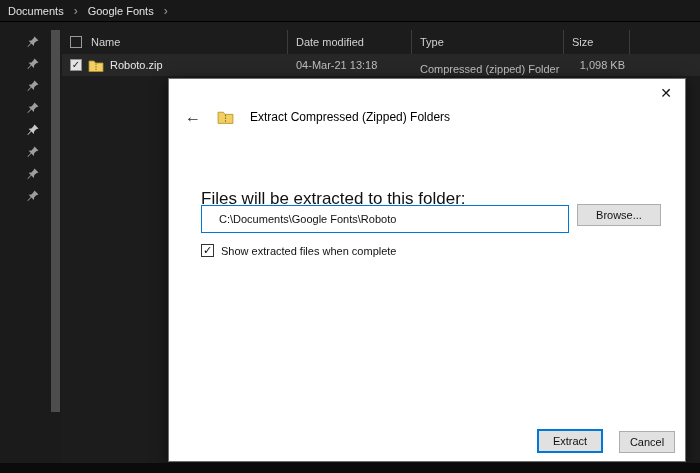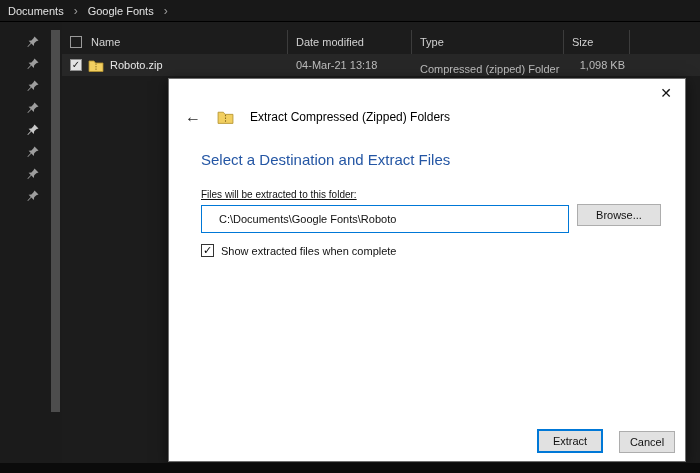--- a/index.html
+++ b/index.html
@@ -54,21 +54,21 @@
   .dialog {
     position:absolute; left:168px; top:78px; width:518px; height:384px;
     background:#ffffff; border:1px solid #6e6e6e;
     box-shadow:0 3px 14px rgba(0,0,0,.55);
     color:#111;
   }
   .dialog-close { position:absolute; top:6px; right:13px; font-size:14px; color:#111; cursor:pointer; }
   .dialog-header { position:absolute; top:30px; left:16px; display:flex; align-items:center; gap:10px; font-size:12px; color:#000; }
   .back-arrow { font-size:16px; color:#2b2b2b; line-height:1; }
   .dialog-heading { position:absolute; top:72px; left:32px; font-size:15px; color:#2456a4; }
-  .dest-label { position:absolute; top:110px; left:32px; font-size:10px; color:#111;text-decoration:underline; }
+  .dest-label { position:absolute; top:110px; left:32px; font-size:17px; color:#111; }
   .path-input {
     position:absolute; top:126px; left:32px; width:368px; height:28px;
     border:1px solid #0078d7; padding:0 17px; font-size:11px; color:#111;
     font-family:"Liberation Sans", sans-serif; background:#fff; outline:none;
   }
   .btn {
     background:#e1e1e1; border:1px solid #adadad; font-size:11px; color:#111;
     font-family:"Liberation Sans", sans-serif; cursor:pointer;
   }
   .browse-btn { position:absolute; top:125px; left:408px; width:84px; height:22px; }
@@ -167,21 +167,20 @@
     <span class="back-arrow">←</span>
     <span class="zipicon">
       <svg width="17" height="14" viewBox="0 0 16 13">
           <path d="M1 2 h5 l1.5 2 H15 v8.5 H1 Z" fill="#f2cf60" stroke="#b5932f" stroke-width="0.8"></path>
           <line x1="8" y1="4.5" x2="8" y2="12" stroke="#8a6d1f" stroke-width="1" stroke-dasharray="1.4 1.1"></line>
         </svg>
     </span>
     <span>Extract Compressed (Zipped) Folders</span>
   </div>
 
-  <div class="dialog-heading">Select a Destination and Extract Files</div>
 
   <div class="dest-label">Files will be extracted to this folder:</div>
 
   <input class="path-input" value="C:\Documents\Google Fonts\Roboto" style="">
   <button class="btn browse-btn">Browse...</button>
 
   <div class="show-row">
     <span class="cb">
         <span>✓</span>
       </span>

